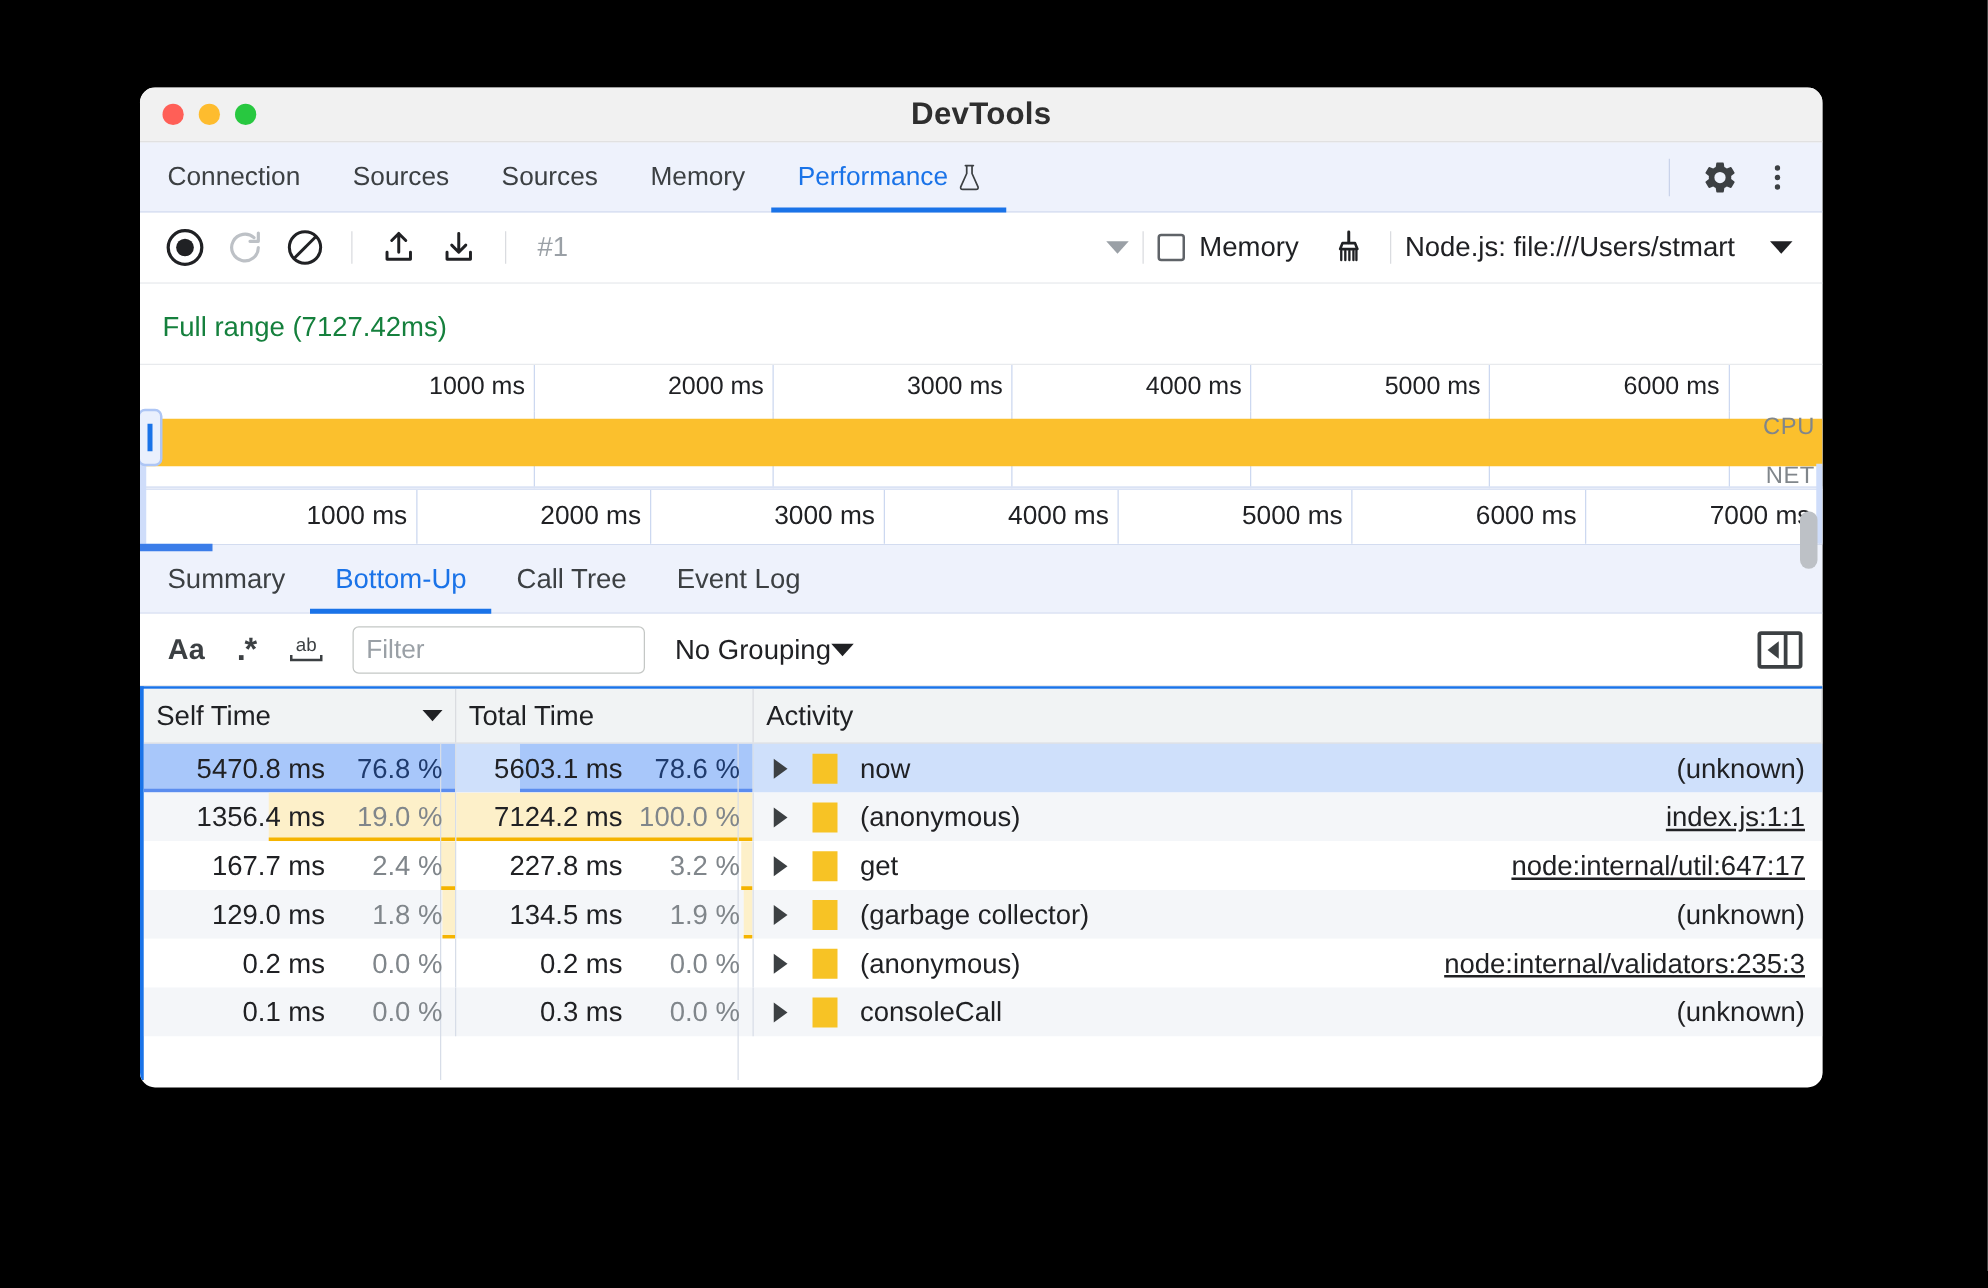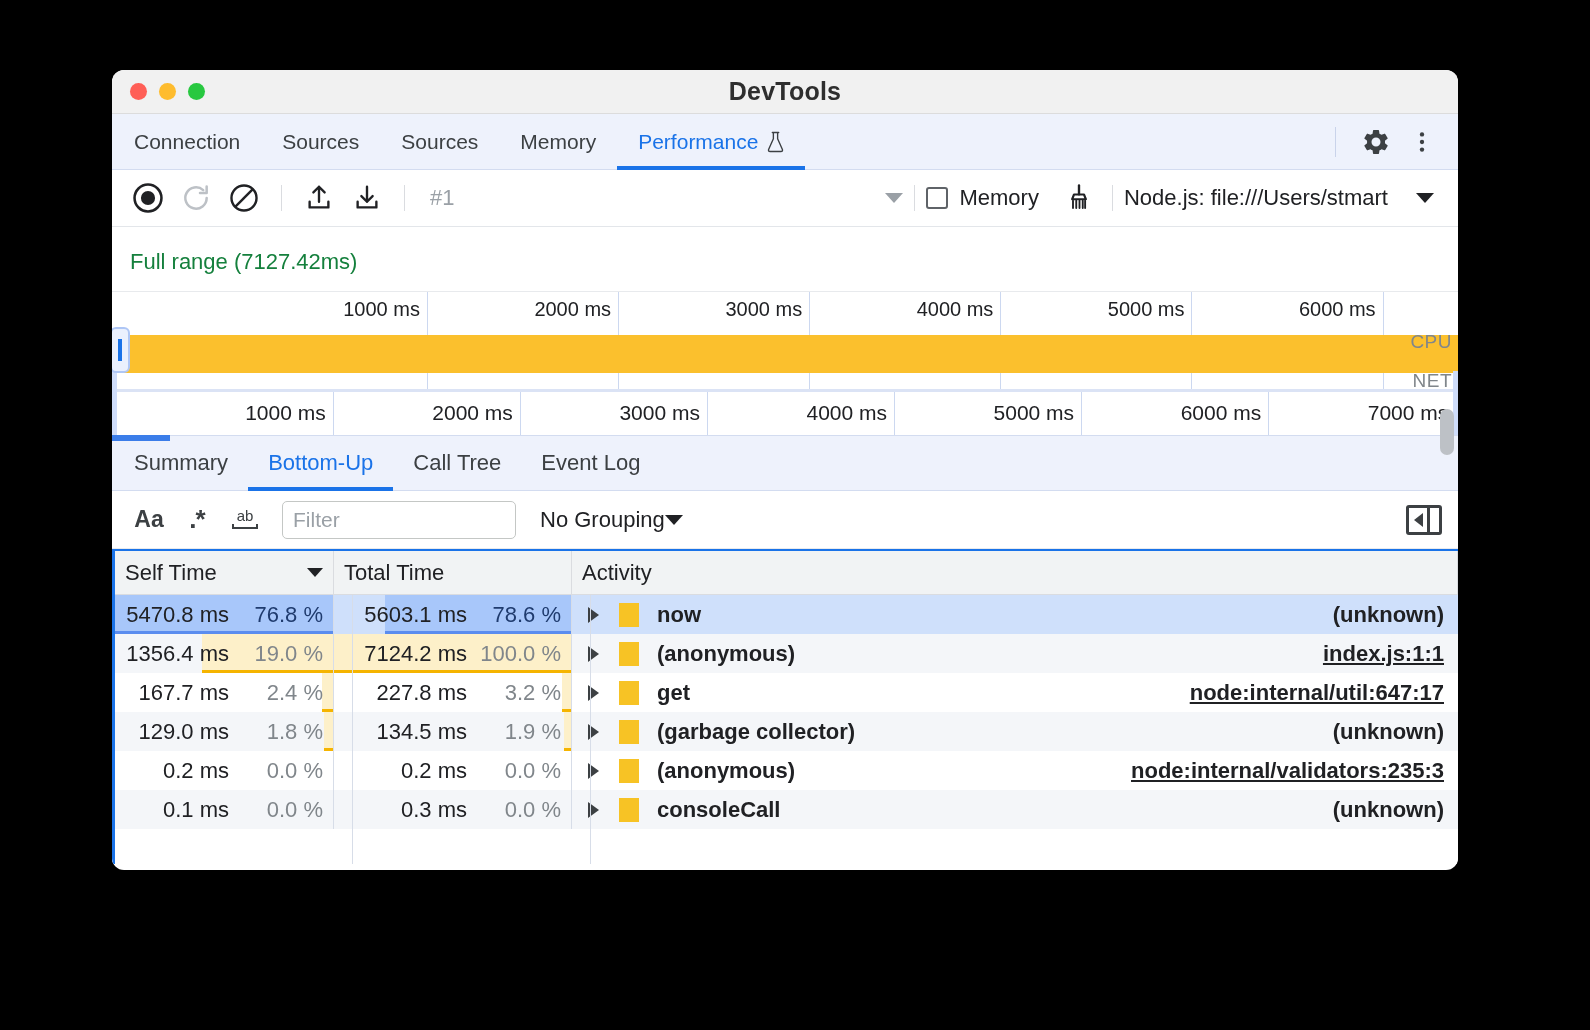--- a/index.html
+++ b/index.html
@@ -247,21 +247,21 @@
     height: 315px;
     background: #fff;
     overflow: hidden;
   }
   .grid-head {
     display: flex; height: 44px;
     background: #f1f3f4;
     border-bottom: 1px solid #dadce0;
     font-size: 22px; color: #202124;
   }
-  .col-self  { width: 219px; flex: none; }
+  .col-self  { width: 250px; flex: none; }
   .col-total { width: 238px; flex: none; }
   .col-act   { flex: 1; }
   .grid-head > div {
     display: flex; align-items: center;
     padding: 0 10px;
     border-right: 1px solid #dadce0;
     position: relative;
   }
   .grid-head .sort-caret {
     margin-left: auto;
@@ -301,21 +301,20 @@
     width: 100%; padding-right: 10px; gap: 0;
   }
   .v-ms { text-align: right; }
   .v-pct { width: 94px; text-align: right; color: #80868b; }
   .row.selected .v-pct { color: #1f3b6e; }
 
   .cell-act {
     flex: 1; display: flex; align-items: center;
     padding-left: 16px; gap: 4px;
     border-right: none;
-    font-weight: bold;
   }
   .disclosure {
     width: 0; height: 0; margin-right: 16px;
     border-top: 8px solid transparent;
     border-bottom: 8px solid transparent;
     border-left: 11px solid #3c4043;
   }
   .swatch {
     width: 20px; height: 24px; background: #f7c325;
     margin-right: 14px; flex: none;

